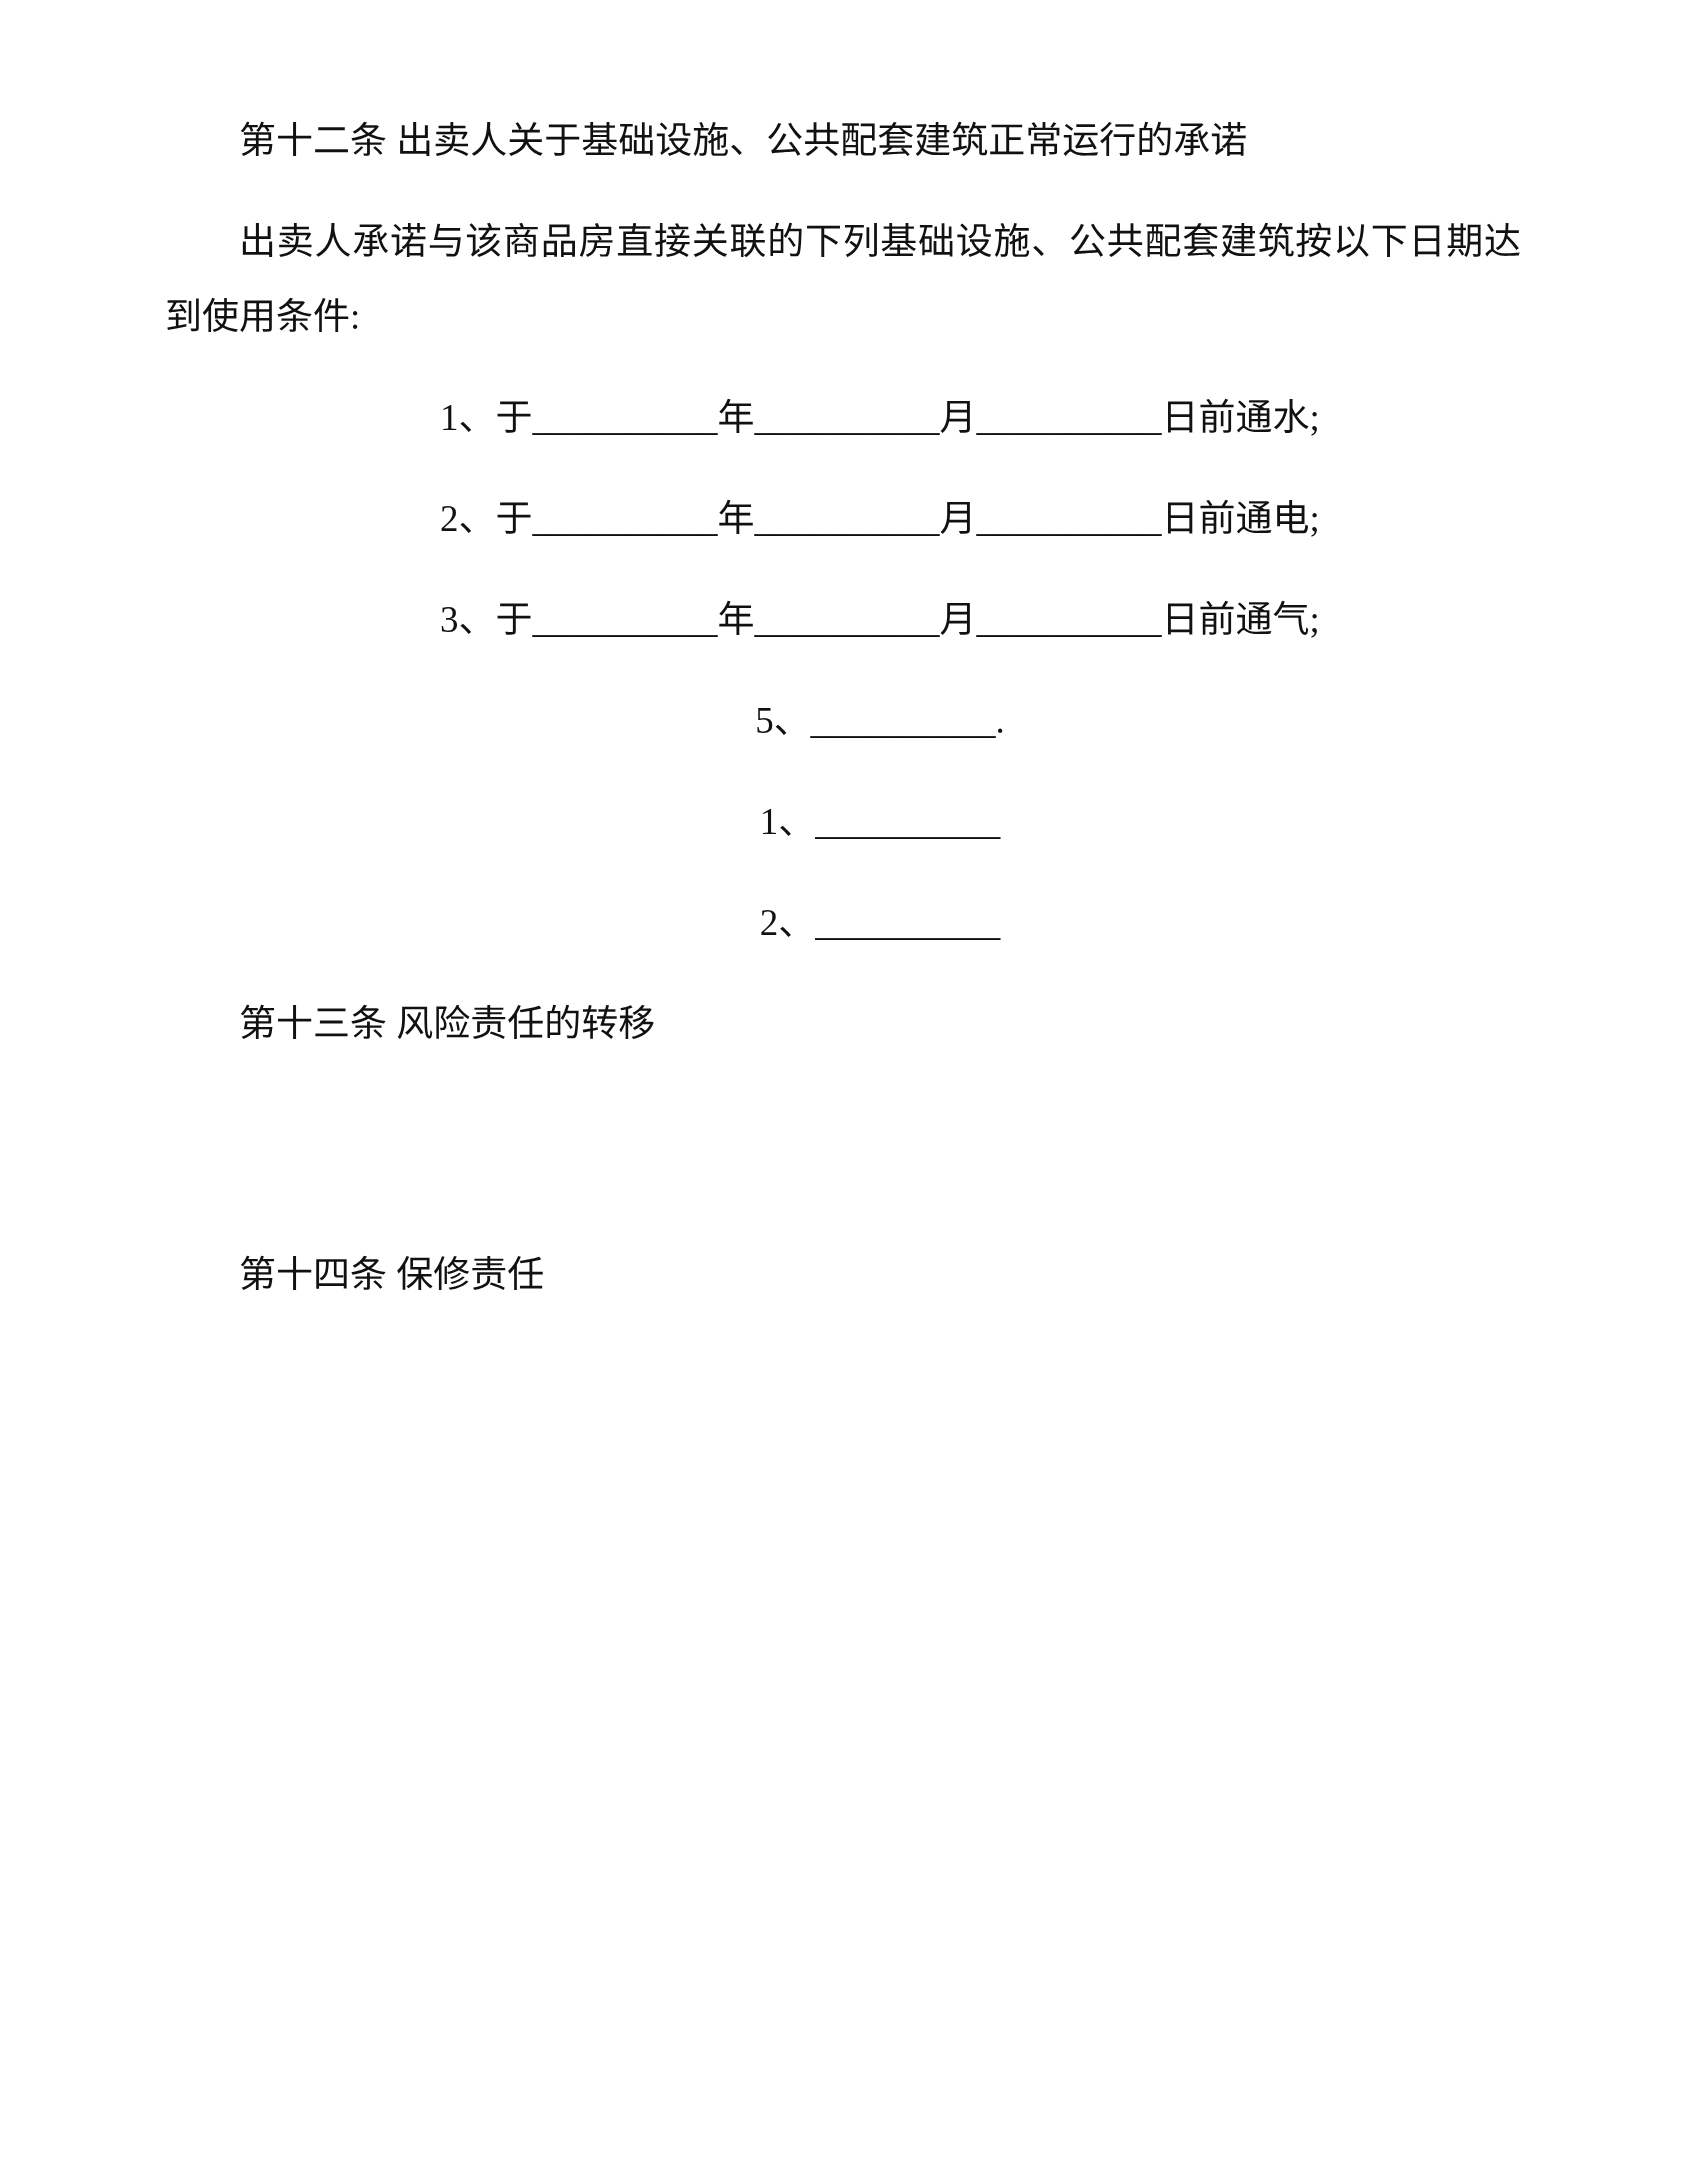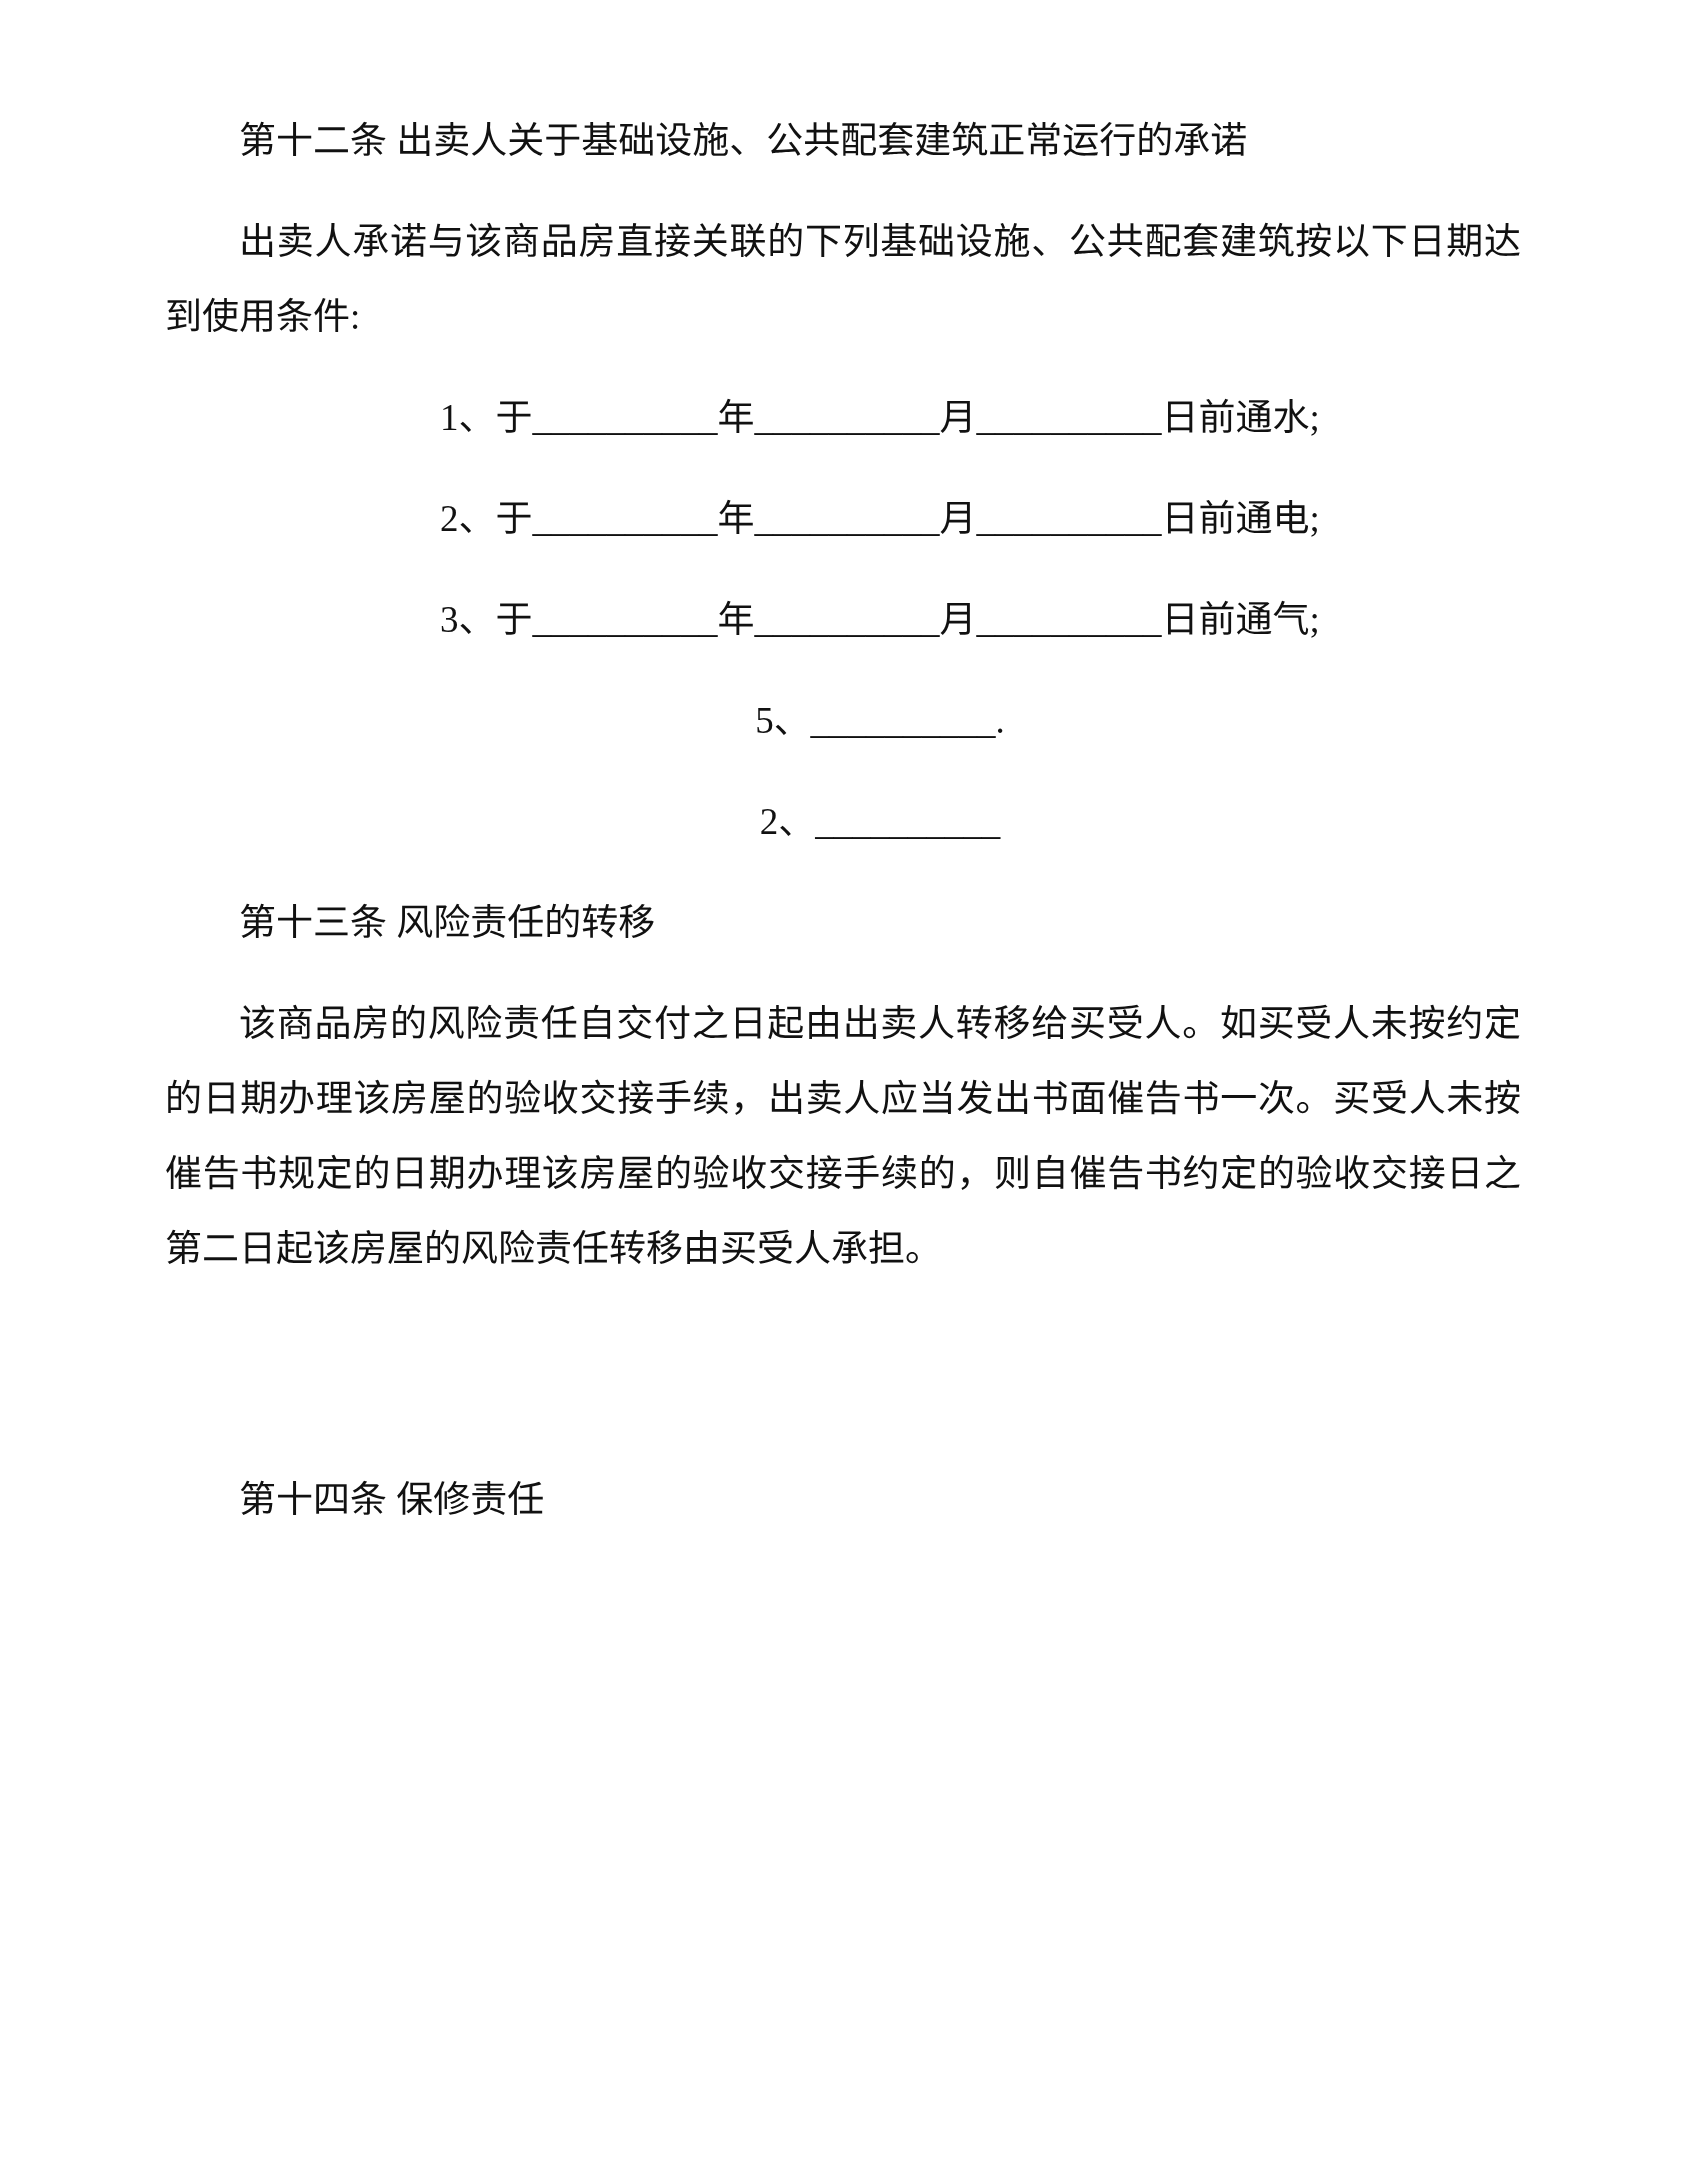--- a/index.html
+++ b/index.html
@@ -53,23 +53,23 @@
   <p class="block item">1、于__________年__________月__________日前通水;</p>
 
   <p class="block item">2、于__________年__________月__________日前通电;</p>
 
   <p class="block item">3、于__________年__________月__________日前通气;</p>
 
 
   <p class="block item">5、__________.</p>
 
 
+  <p class="block item">1、__________</p>
 
   <p class="block item">2、__________</p>
 
   <p class="block heading">第十三条 风险责任的转移</p>
 
-  <p class="block para">该商品房的风险责任自交付之日起由出卖人转移给买受人。如买受人未按约定的日期办理该房屋的验收交接手续，出卖人应当发出书面催告书一次。买受人未按催告书规定的日期办理该房屋的验收交接手续的，则自催告书约定的验收交接日之第二日起该房屋的风险责任转移由买受人承担。</p>
 
   <p class="block heading gap-before">第十四条 保修责任</p>
 
 </div>
 
 
 </body></html>

